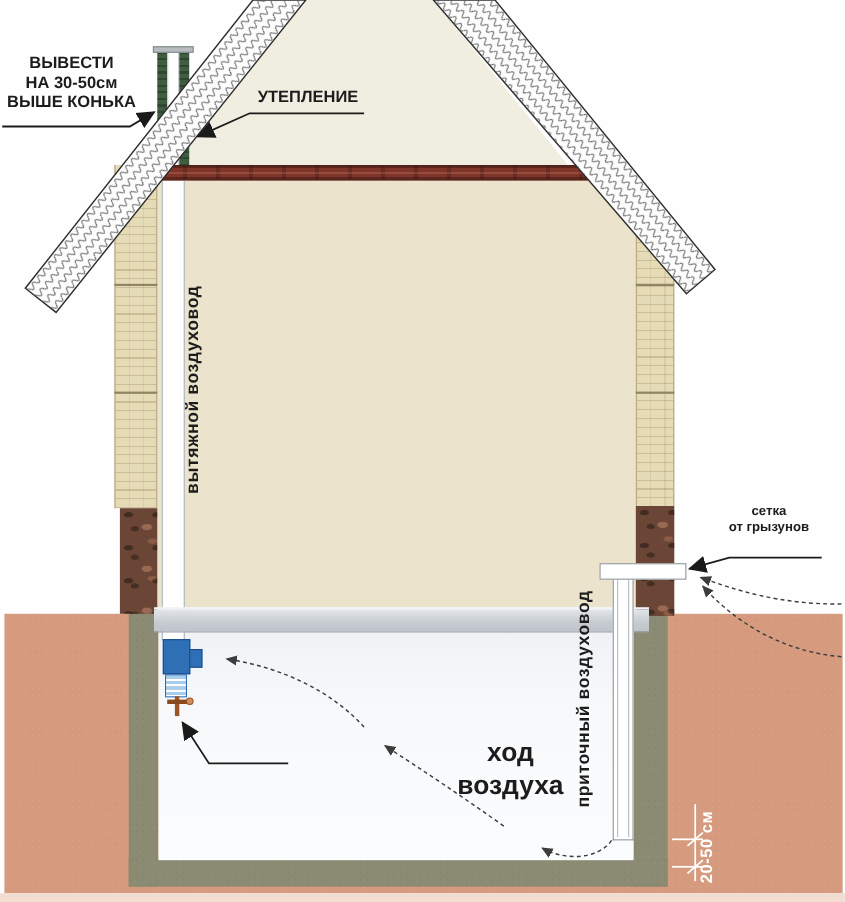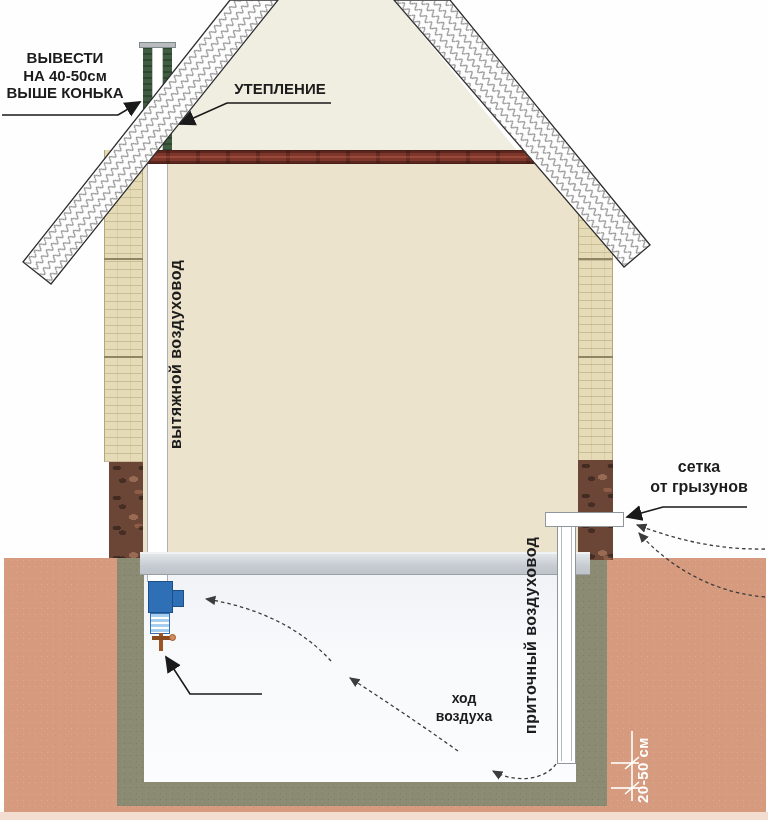--- a/index.html
+++ b/index.html
@@ -149,24 +149,24 @@
     <g stroke-width="1.6" fill="none" style="stroke:var(--dimension-white);">
       <path d="M632,731 L632,801"></path>
       <path d="M611,763 L639,763"></path>
       <path d="M611,788 L639,788"></path>
       <path d="M625,769 L639,757"></path>
       <path d="M625,794 L639,782"></path>
     </g>
   </svg>
 
   <div class="lbl center" style="left:0;top:49px;width:130px;font-size:15px;line-height:1.18;">ВЫВЕСТИ
-НА 40-50см
+НА 30-50см
 ВЫШЕ КОНЬКА</div>
   <div class="lbl center" style="left:224px;top:80px;width:112px;font-size:15px;">УТЕПЛЕНИЕ</div>
   <div class="vtext" style="left:167px;top:254px;height:200px;width:20px;font-size:16px;">вытяжной воздуховод</div>
-  <div class="lbl center" style="left:638px;top:457px;width:122px;font-size:16px;line-height:1.25;">сетка
+  <div class="lbl center" style="left:638px;top:457px;width:122px;font-size:12px;line-height:1.25;">сетка
 от грызунов</div>
-  <div class="lbl center" style="left:413px;top:690px;width:102px;font-size:14px;line-height:1.25;">ход
+  <div class="lbl center" style="left:413px;top:670px;width:102px;font-size:24px;line-height:1.25;">ход
 воздуха</div>
   <div class="vtext" style="left:522px;top:531px;height:208px;width:20px;font-size:16px;">приточный воздуховод</div>
   <div class="vtext" style="left:634px;top:728px;height:84px;width:22px;font-size:15px;color:var(--dimension-white);">20-50 см</div>
 
 </div>
 
 </body></html>

